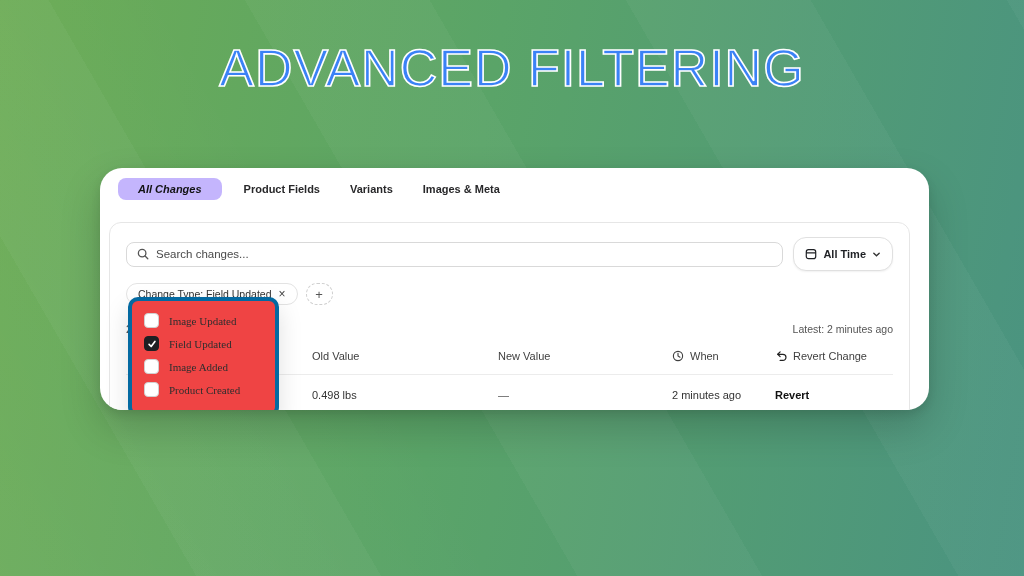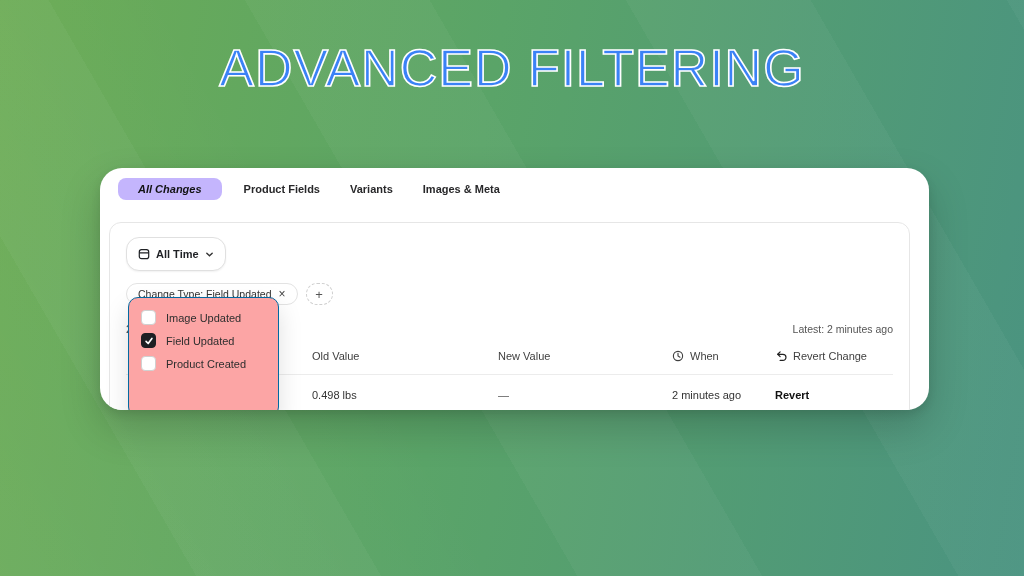--- a/index.html
+++ b/index.html
@@ -80,22 +80,22 @@
   .hcell { display:flex; align-items:center; gap:6px; }
   .trow {
     display:grid; grid-template-columns:186px 186px 174px 103px auto;
     padding-top:14px; font-size:11px; color:#333;
   }
   .trow .revert { font-weight:700; color:#111; cursor:pointer; }
   .dash { color:#555; }
 
   .dropdown {
     position:absolute; left:28px; top:129px; width:151px; height:120px;
-    background:#fca5a5; border:1px solid #0369a1; border-radius:10px;
-    box-shadow:0 10px 24px rgba(0,0,0,0.13); padding:8px 0; z-index:5;
+    background:#ef4444; border:4px solid #0369a1; border-radius:10px;
+    box-shadow:0 10px 24px rgba(0,0,0,0.13); padding:8px 0; z-index:5;font-family:Liberation Serif, serif;
   }
   .opt {
     height:23px; display:flex; align-items:center; gap:10px; padding:0 12px;
     font-size:11px; color:#2e2e2e; cursor:pointer;
   }
   .cbox {
     width:15px; height:15px; border:1.5px solid #d0d0d0; border-radius:4px;
     background:#fff; flex:0 0 auto; display:flex; align-items:center; justify-content:center;
   }
   .cbox svg { display:none; }
@@ -115,20 +115,29 @@
   <div class="tabs">
     <div class="tab active">All Changes</div>
     <div class="tab">Product Fields</div>
     <div class="tab">Variants</div>
     <div class="tab">Images &amp; Meta</div>
   </div>
 
   <div class="panel">
 
     <div class="search-row">
+      <div class="search-box">
+        <span class="icon">
+          <svg width="12" height="12" viewBox="0 0 14 14" fill="none" stroke="#555" stroke-width="1.5" stroke-linecap="round">
+            <circle cx="6" cy="6" r="4.4"></circle>
+              <line x1="9.4" y1="9.4" x2="12.6" y2="12.6"></line>
+          </svg>
+        </span>
+        <input type="text" placeholder="Search changes..." style="">
+      </div>
       <div class="time-btn">
         <span class="icon">
           <svg width="12" height="12" viewBox="0 0 14 14" fill="none" stroke="#1f2125" stroke-width="1.4" stroke-linecap="round">
             <rect x="1.5" y="2" width="11" height="10.5" rx="2.6"></rect>
               <line x1="1.8" y1="5.6" x2="12.2" y2="5.6"></line>
           </svg>
         </span>
         <span>All Time</span>
         <span class="icon">
           <svg width="9" height="9" viewBox="0 0 10 10" fill="none" stroke="#333" stroke-width="1.5" stroke-linecap="round">
@@ -199,17 +208,23 @@
         <svg width="10" height="10" viewBox="0 0 12 12" fill="none" stroke="#fff" stroke-width="2" stroke-linecap="round" stroke-linejoin="round">
             <polyline points="2.5,6.5 5,9 9.5,3"></polyline>
           </svg>
       </span>
       <span>Field Updated</span>
     </div>
     <div class="opt">
       <span class="cbox">
         
       </span>
+      <span>Image Added</span>
+    </div>
+    <div class="opt">
+      <span class="cbox">
+        
+      </span>
       <span>Product Created</span>
     </div>
   </div>
 
 </div>
 
 </body></html>

